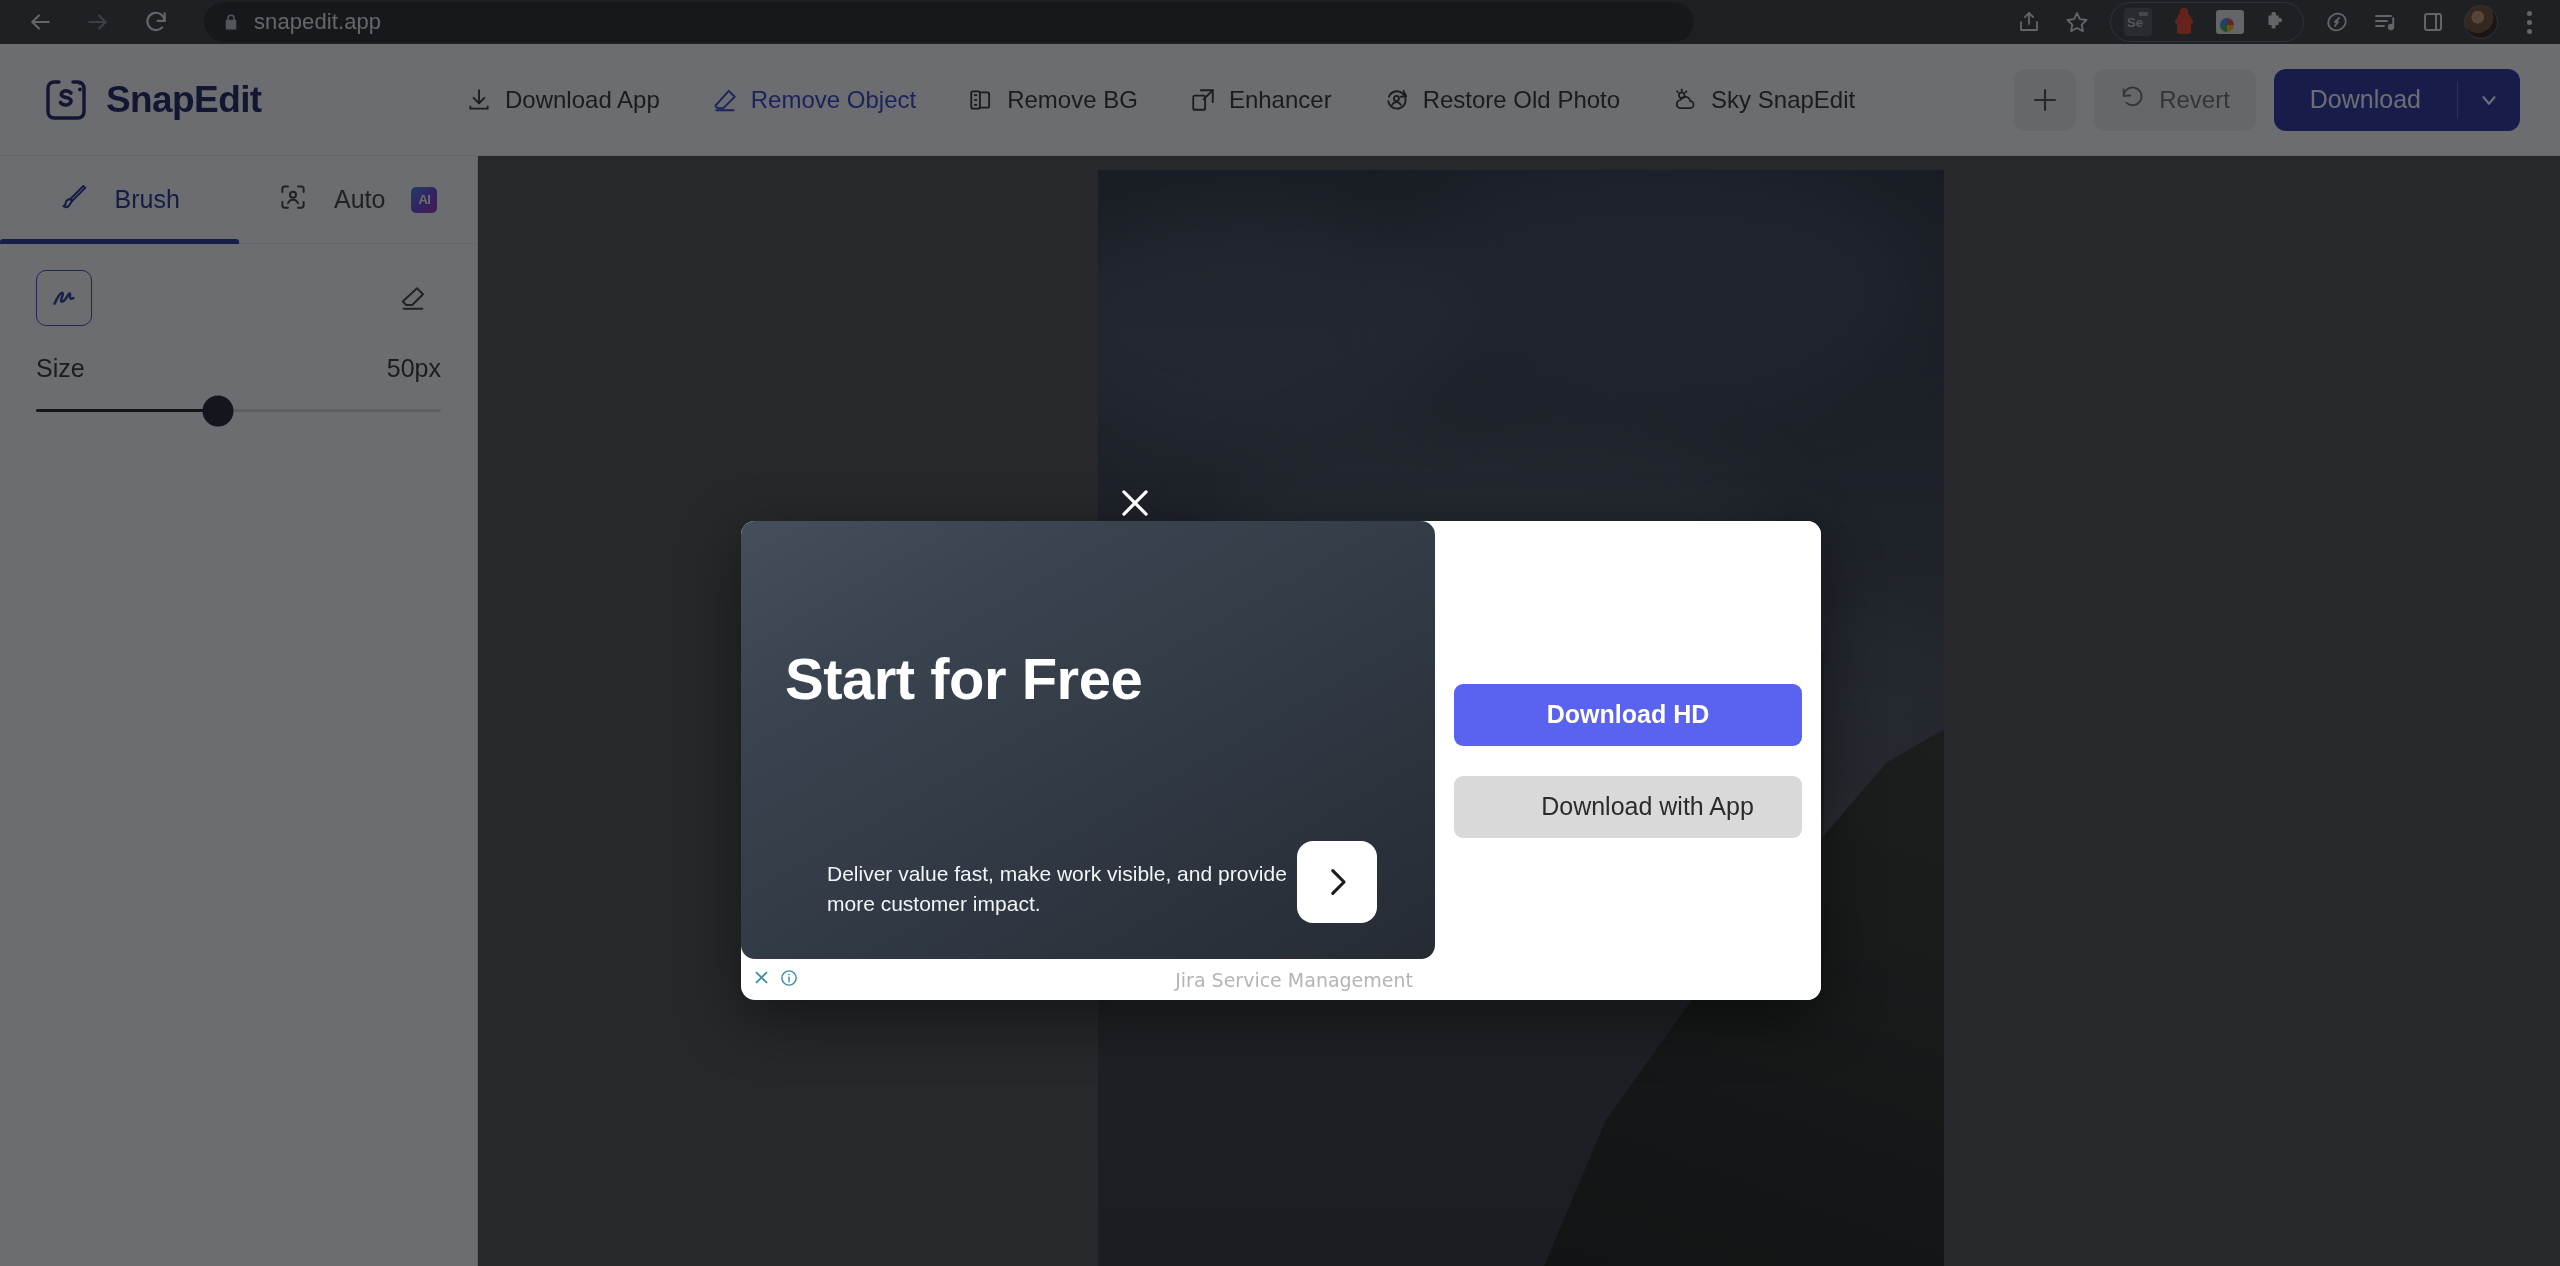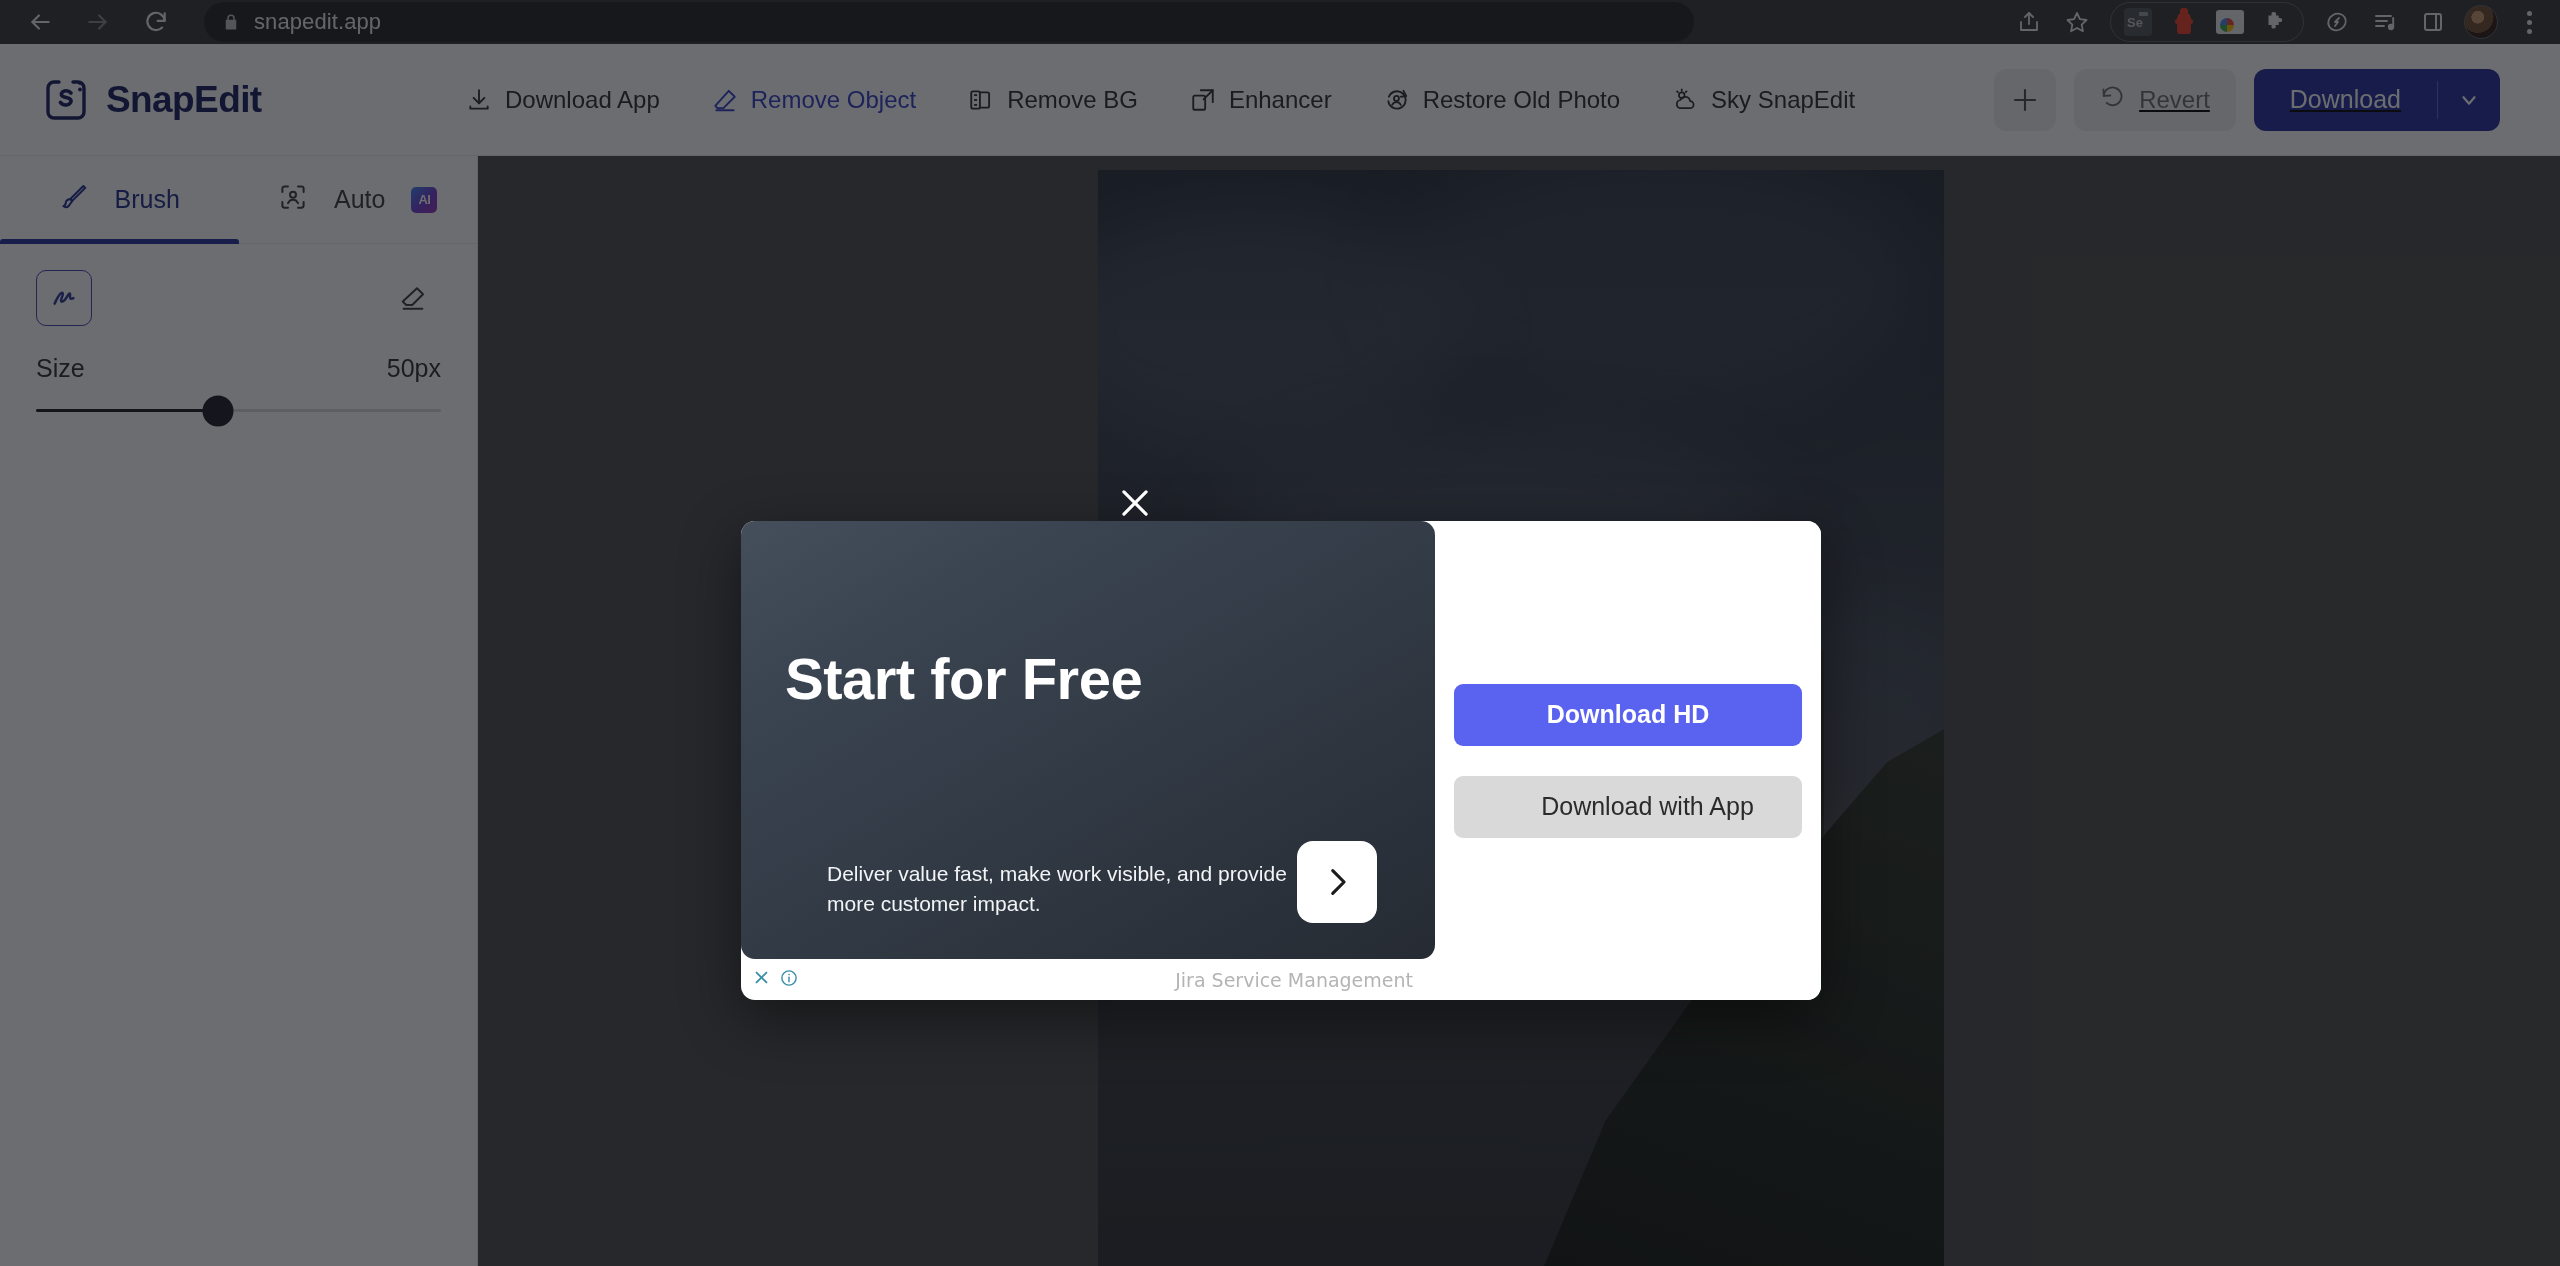--- a/index.html
+++ b/index.html
@@ -117,21 +117,21 @@
     display: flex; align-items: center; gap: 13px;
     padding: 0 26px; height: 60px;
     color: #2b2b2b; font-size: 24px; white-space: nowrap;
     cursor: pointer;
   }
   .nav-tab.active { color: #2f3cc4; font-weight: 500; }
   .nav-tab .ico { display: flex; align-items: center; }
 
   .header-right {
     margin-left: auto; display: flex; align-items: center;
-    gap: 18px; padding-right: 60px; text-decoration: underline;
+    gap: 18px; padding-right: 40px;
   }
   .plus-btn {
     width: 62px; height: 62px; border-radius: 12px;
     background: #f0f0f0; display: flex; align-items: center; justify-content: center;
     cursor: pointer;
   }
   .revert-btn {
     display: flex; align-items: center; gap: 13px;
     height: 62px; padding: 0 26px; border-radius: 12px;
     background: #f0f0f0; color: #6b6b6b; font-size: 24px; cursor: pointer;

